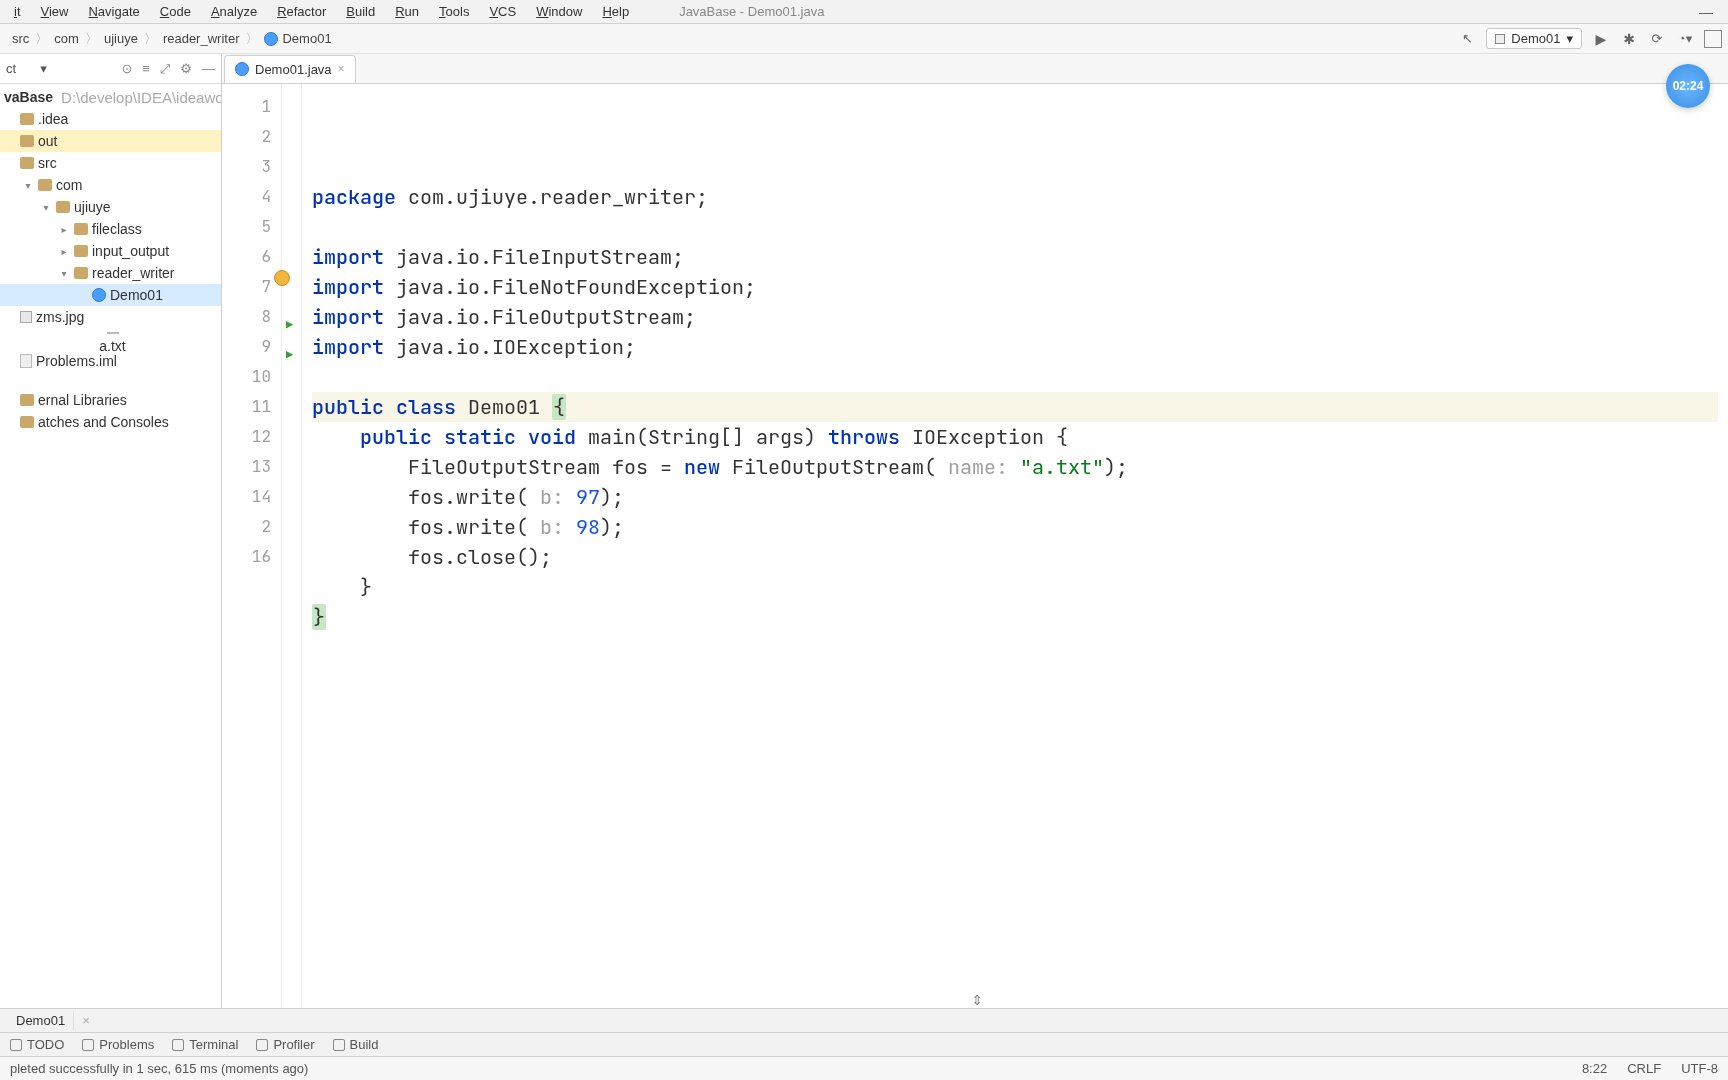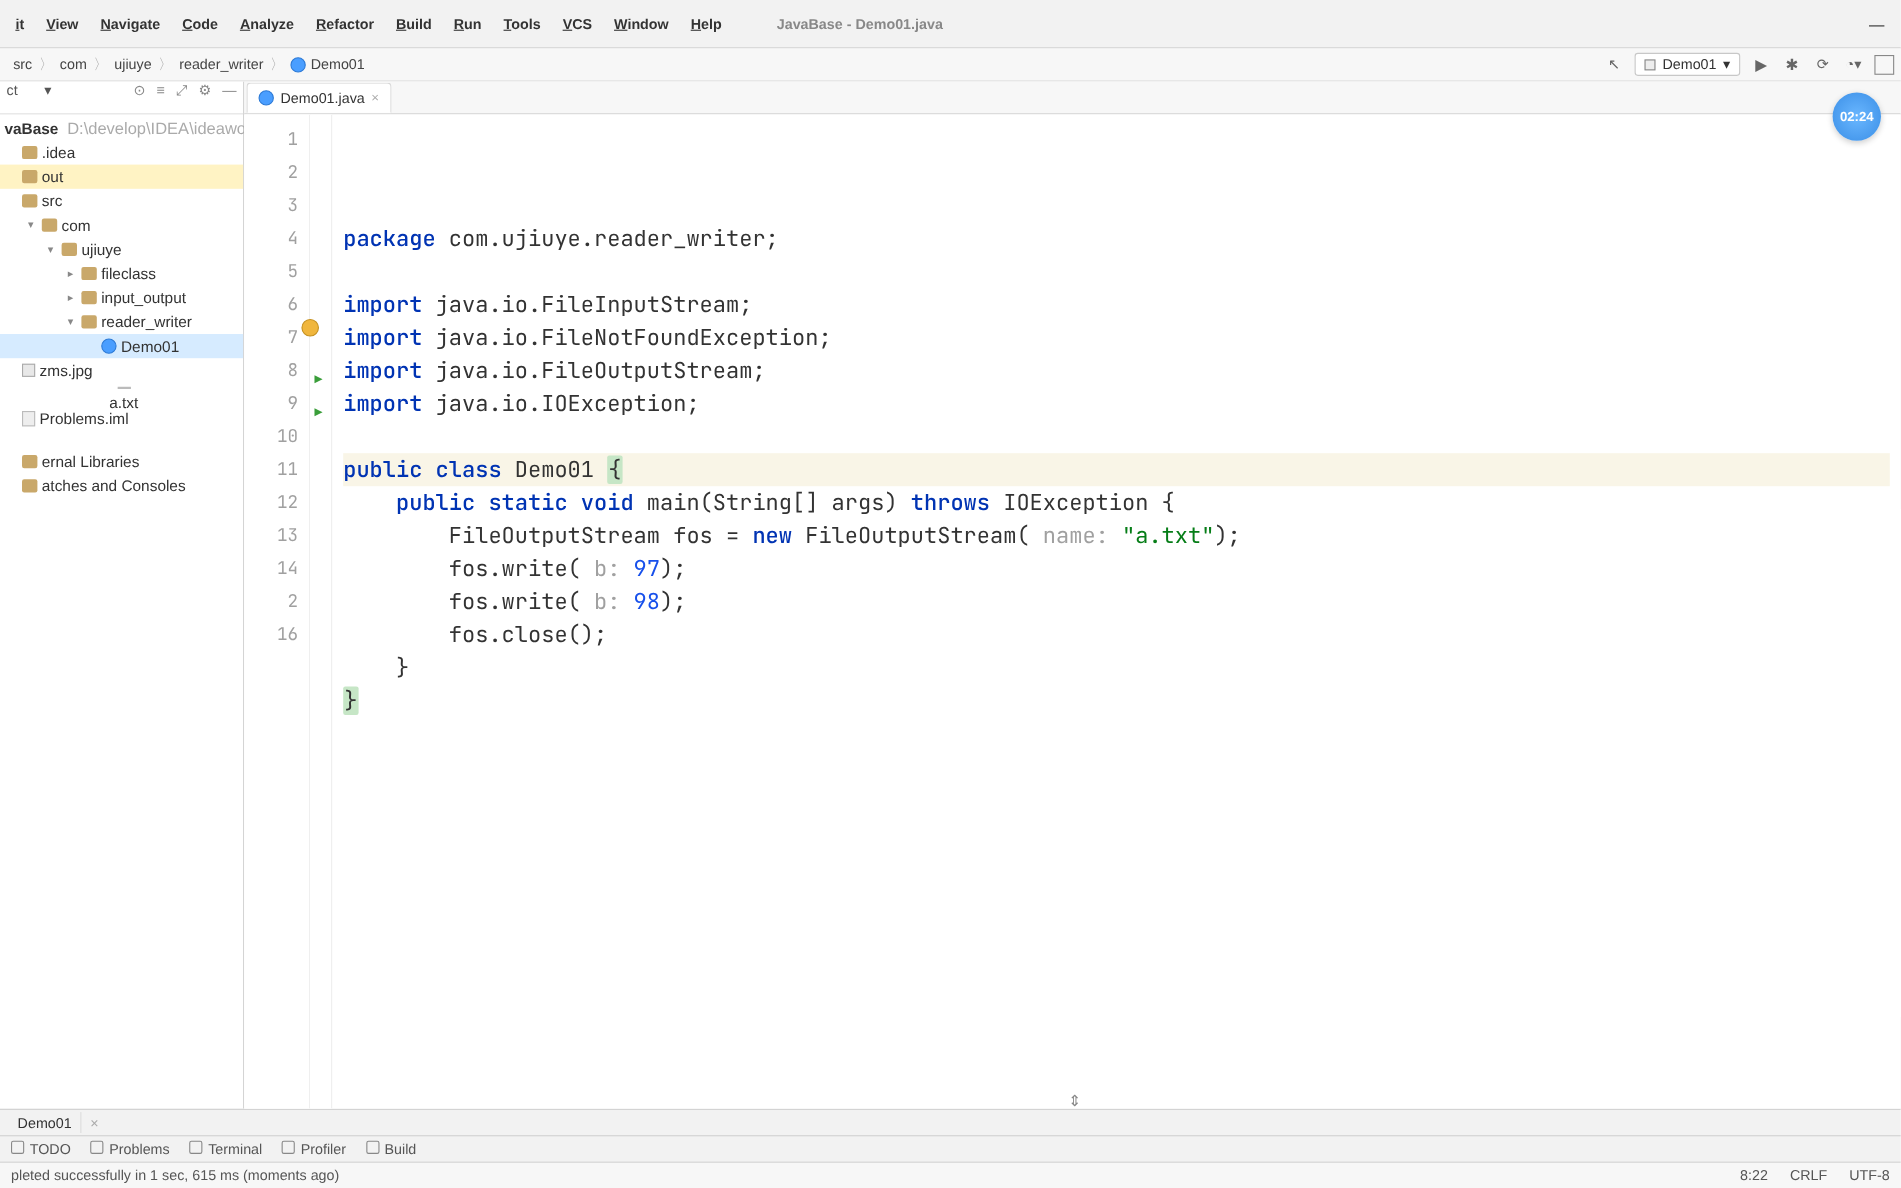--- a/index.html
+++ b/index.html
@@ -9,28 +9,27 @@
     background: #f7f7f7;
     color: #333;
     width: 1728px;
     height: 1080px;
     overflow: hidden;
     display: flex;
     flex-direction: column;
   }
   
   .menubar {
-    height: 44px;
+    height: 24px;
     background: #f2f2f2;
     border-bottom: 1px solid #d0d0d0;
     display: flex;
     align-items: center;
     padding: 0 4px;
     gap: 0;
-    font-weight: bold;
   }
   .menubar .item {
     padding: 4px 10px;
     cursor: default;
   }
   .menubar .item:first-letter { text-decoration: underline; }
   .menubar .title {
     margin-left: 40px;
     color: #888;
     font-size: 13px;
@@ -82,21 +81,21 @@
   .project-panel {
     width: 222px;
     background:#fff;
     border-right:1px solid #d0d0d0;
     display:flex;
     flex-direction:column;
   }
   .pp-header {
     height:30px;
     display:flex;
-    align-items:flex-start;
+    align-items:center;
     padding:0 6px;
     gap:24px;
     border-bottom:1px solid #e0e0e0;
     color:#555;
     font-size:13px;
   }
   .pp-header .dd { margin-left:auto; display:flex; gap:10px; color:#888;}
   .pp-tree {
     flex:1;
     overflow:auto;
@@ -195,21 +194,21 @@
     display:flex; align-items:center; padding-left:8px; gap:8px;
     font-size:13px;
   }
   .runtab { padding:2px 8px; border-right:1px solid #ddd;}
   
   .toolstrip {
     height:24px; background:#f2f2f2; border-top:1px solid #d0d0d0;
     display:flex; align-items:center; gap:18px; padding:0 10px;
     font-size:13px; color:#555;
   }
-  .toolstrip .ti { display:flex; align-items:flex-start; gap:5px; }
+  .toolstrip .ti { display:flex; align-items:center; gap:5px; }
   .ti-icn { width:12px;height:12px;border:1px solid #888;border-radius:2px;}
   
   .statusbar {
     height:24px; background:#f7f7f7; border-top:1px solid #d0d0d0;
     display:flex; align-items:center; padding:0 10px; gap:20px;
     font-size:13px; color:#555;
   }
   .statusbar .spacer { flex:1;}
   .resize-cur {
     position:absolute; bottom:0; left:50%; transform:translateX(-50%);

